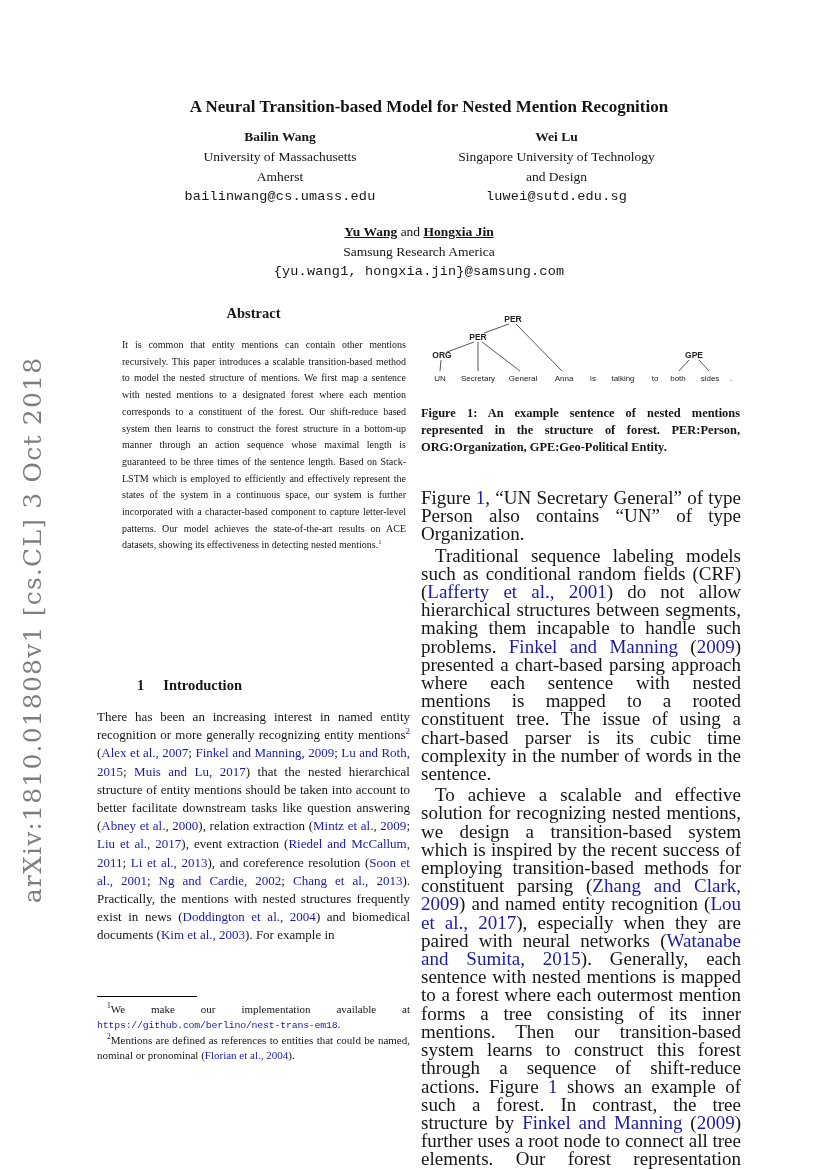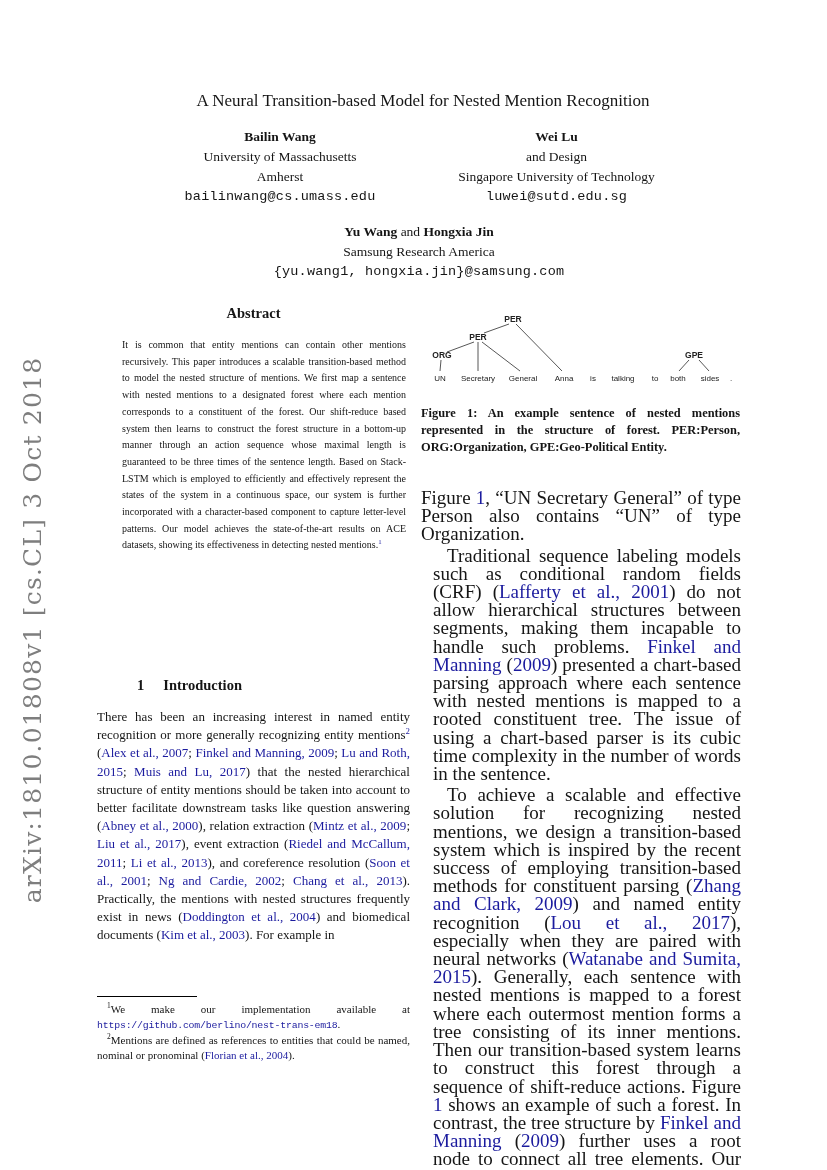--- a/index.html
+++ b/index.html
@@ -16,21 +16,21 @@
     position:absolute;top:610px;left:-263px;width:602px;height:40px;
     transform:rotate(-90deg);
     text-align:center;
     font-family:"DejaVu Serif",serif;
     font-size:25px;color:#7e7e7e;letter-spacing:1.2px;
     white-space:nowrap;
   }
   
   .title{
     position:absolute;top:87px;left:97px;width:644px;
-    text-align:center;font-size:17px;font-weight:normal;margin:4px;
+    text-align:center;font-size:17px;font-weight:bold;margin:10px;
   }
   .author-a{position:absolute;top:127px;left:137px;width:286px;text-align:center;}
   .author-b{position:absolute;top:127px;left:413px;width:287px;text-align:center;}
   .author-c{position:absolute;top:222px;left:97px;width:644px;text-align:center;}
   .author-block div{font-size:13.5px;line-height:20px;}
   .author-name{font-weight:bold;}
   .email{font-family:"Liberation Mono",monospace;font-size:12px;letter-spacing:.2px;}
   
   .abstract-h{position:absolute;top:305px;left:97px;width:313px;text-align:center;
     font-weight:bold;font-size:14.5px;}
@@ -47,47 +47,47 @@
   
   .figure-tree{position:absolute;top:308px;left:421px;}
   .figure-tree text{font-family:"Liberation Sans",sans-serif;fill:#222;}
   .figure-tree .tlabel{font-size:8.5px;font-weight:bold;text-anchor:middle;}
   .figure-tree .tword{font-size:8px;text-anchor:middle;}
   .figure-caption{position:absolute;top:405px;left:421px;width:319px;
     font-size:12.4px;line-height:16.9px;text-align:justify;hyphens:auto;font-weight:bold;}
   .right-body{position:absolute;top:489px;left:421px;width:320px;
     font-size:19px;line-height:18.2px;text-align:justify;hyphens:auto;}
   .right-body .para{margin:0 0 3px 0;}
-  .para.indent{text-indent:14px;margin-left:12px;}
+  .para.indent{text-indent:14px;}
   
   .link{color:var(--link,#1b1b9e);}
   .sup{vertical-align:super;font-size:68%;line-height:0;}
   .mono{font-family:"Liberation Mono",monospace;font-size:90%;letter-spacing:-.2px;}
-  .b{font-weight:bold;}
+  .b{font-weight:bold;text-decoration:underline;}
 </style>
 </head>
 <body>
 
 <div class="page">
 
   <div class="stamp">arXiv:1810.01808v1 [cs.CL] 3 Oct 2018</div>
 
   <h1 class="title">A Neural Transition-based Model for Nested Mention Recognition</h1>
 
   <div class="author-block author-a">
     <div class="author-name">Bailin Wang</div>
     <div class="affil">University of Massachusetts</div>
     <div class="affil">Amherst</div>
     <div class="email">bailinwang@cs.umass.edu</div>
   </div>
 
   <div class="author-block author-b">
     <div class="author-name">Wei Lu</div>
+    <div class="affil">Singapore University of Technology</div>
     <div class="affil">and Design</div>
-    <div class="affil">Singapore University of Technology</div>
     <div class="email">luwei@sutd.edu.sg</div>
   </div>
 
   <div class="author-block author-c">
     <div class="author-name-row" style="font-weight:normal;"><span class="b">Yu Wang</span><span> and </span><span class="b">Hongxia Jin</span></div>
     <div class="affil">Samsung Research America</div>
     <div class="email">{yu.wang1, hongxia.jin}@samsung.com</div>
   </div>
 
   <div class="abstract-h">Abstract</div>

